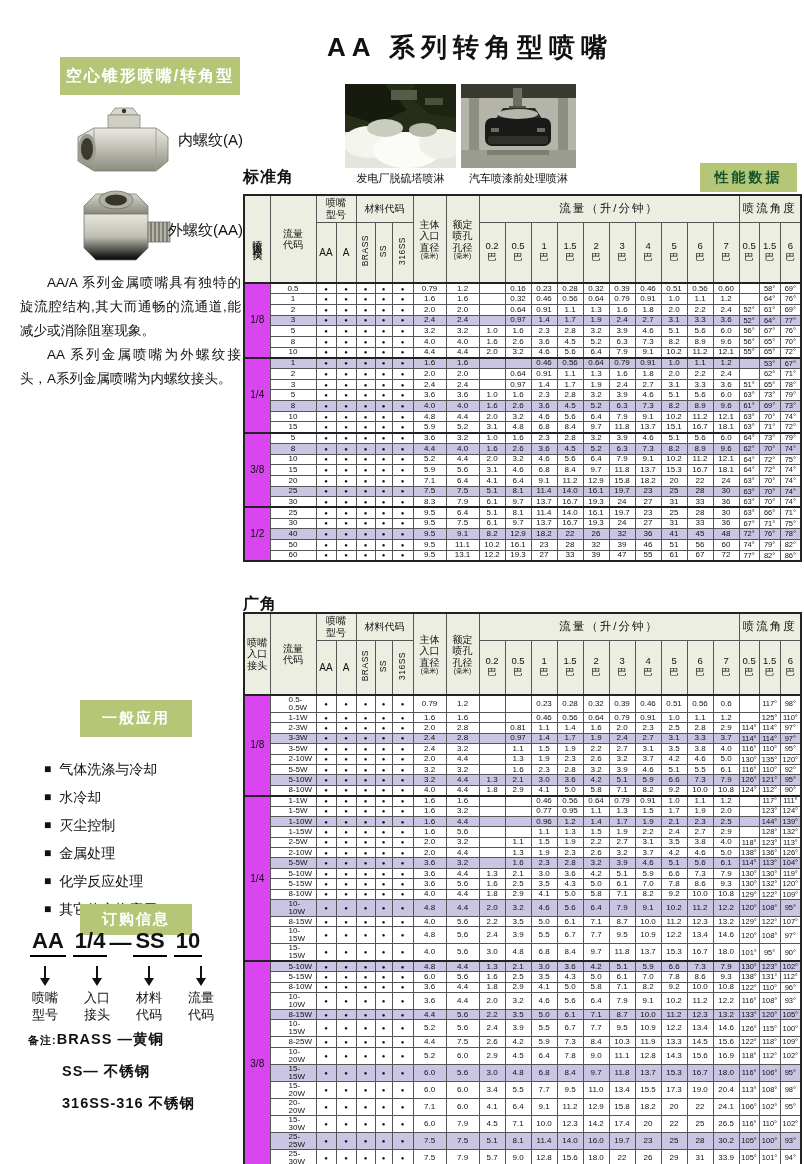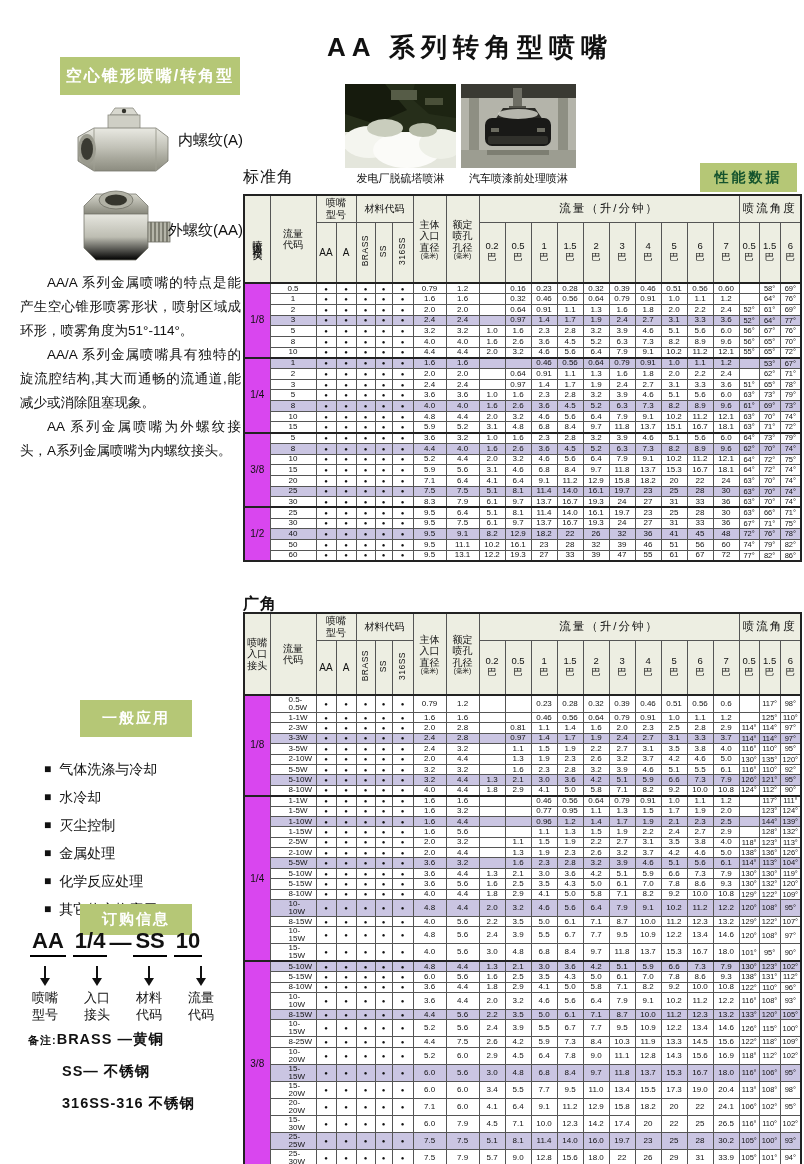--- a/index.html
+++ b/index.html
@@ -64,21 +64,21 @@
   .note-text{font-size:14.5px;}
   .notes .ind{margin-left:34px;}
 
   
   .photo1{position:absolute;left:345px;top:84px;}
   .photo2{position:absolute;left:461px;top:84px;}
   .caption1{position:absolute;left:340px;top:171px;width:121px;text-align:center;font-size:11px;}
   .caption2{position:absolute;left:458px;top:171px;width:121px;text-align:center;font-size:11px;}
 
   
-  .std-label{position:absolute;left:243px;top:167px;font-size:16px;font-weight:normal;letter-spacing:1px;}
+  .std-label{position:absolute;left:243px;top:167px;font-size:16px;font-weight:bold;letter-spacing:1px;}
   .wide-label{position:absolute;left:243px;top:594px;font-size:16px;font-weight:bold;letter-spacing:1px;}
 
   
   .tbl-std{position:absolute;left:243px;top:194px;}
   .tbl-wide{position:absolute;left:243px;top:612px;}
   table.perf-table{border-collapse:collapse;table-layout:fixed;width:557px;border:2px solid #222;}
   .perf-table th,.perf-table td{border:1px solid var(--line);padding:0;text-align:center;
     vertical-align:middle;overflow:hidden;}
   .perf-table thead th{background:var(--hdr-bg);font-weight:normal;font-size:10px;line-height:1.15;}
   .perf-table thead tr:first-child th{height:27px;}
@@ -157,21 +157,20 @@
           <line x1="93" y1="38" x2="93" y2="58"></line>
         <line x1="97" y1="38" x2="97" y2="58"></line>
           <line x1="101" y1="38" x2="101" y2="58"></line>
         <line x1="105" y1="38" x2="105" y2="58"></line>
       </g>
     </svg>
   </div>
   <div class="nozzle-label2">外螺纹(AA)</div>
 
   <div class="intro">
-      <p>AA/A 系列金属喷嘴的特点是能产生空心锥形喷雾形状，喷射区域成环形，喷雾角度为51°-114°。</p>
       <p>AA/A 系列金属喷嘴具有独特的旋流腔结构,其大而通畅的流通道,能减少或消除阻塞现象。</p>
       <p>AA 系列金属喷嘴为外螺纹接头，A系列金属喷嘴为内螺纹接头。</p>
     </div>
 
   <div class="green-box box-apps">一般应用</div>
   <ul class="apps">
       <li>气体洗涤与冷却</li>
       <li>水冷却</li>
       <li>灭尘控制</li>
       <li>金属处理</li>

